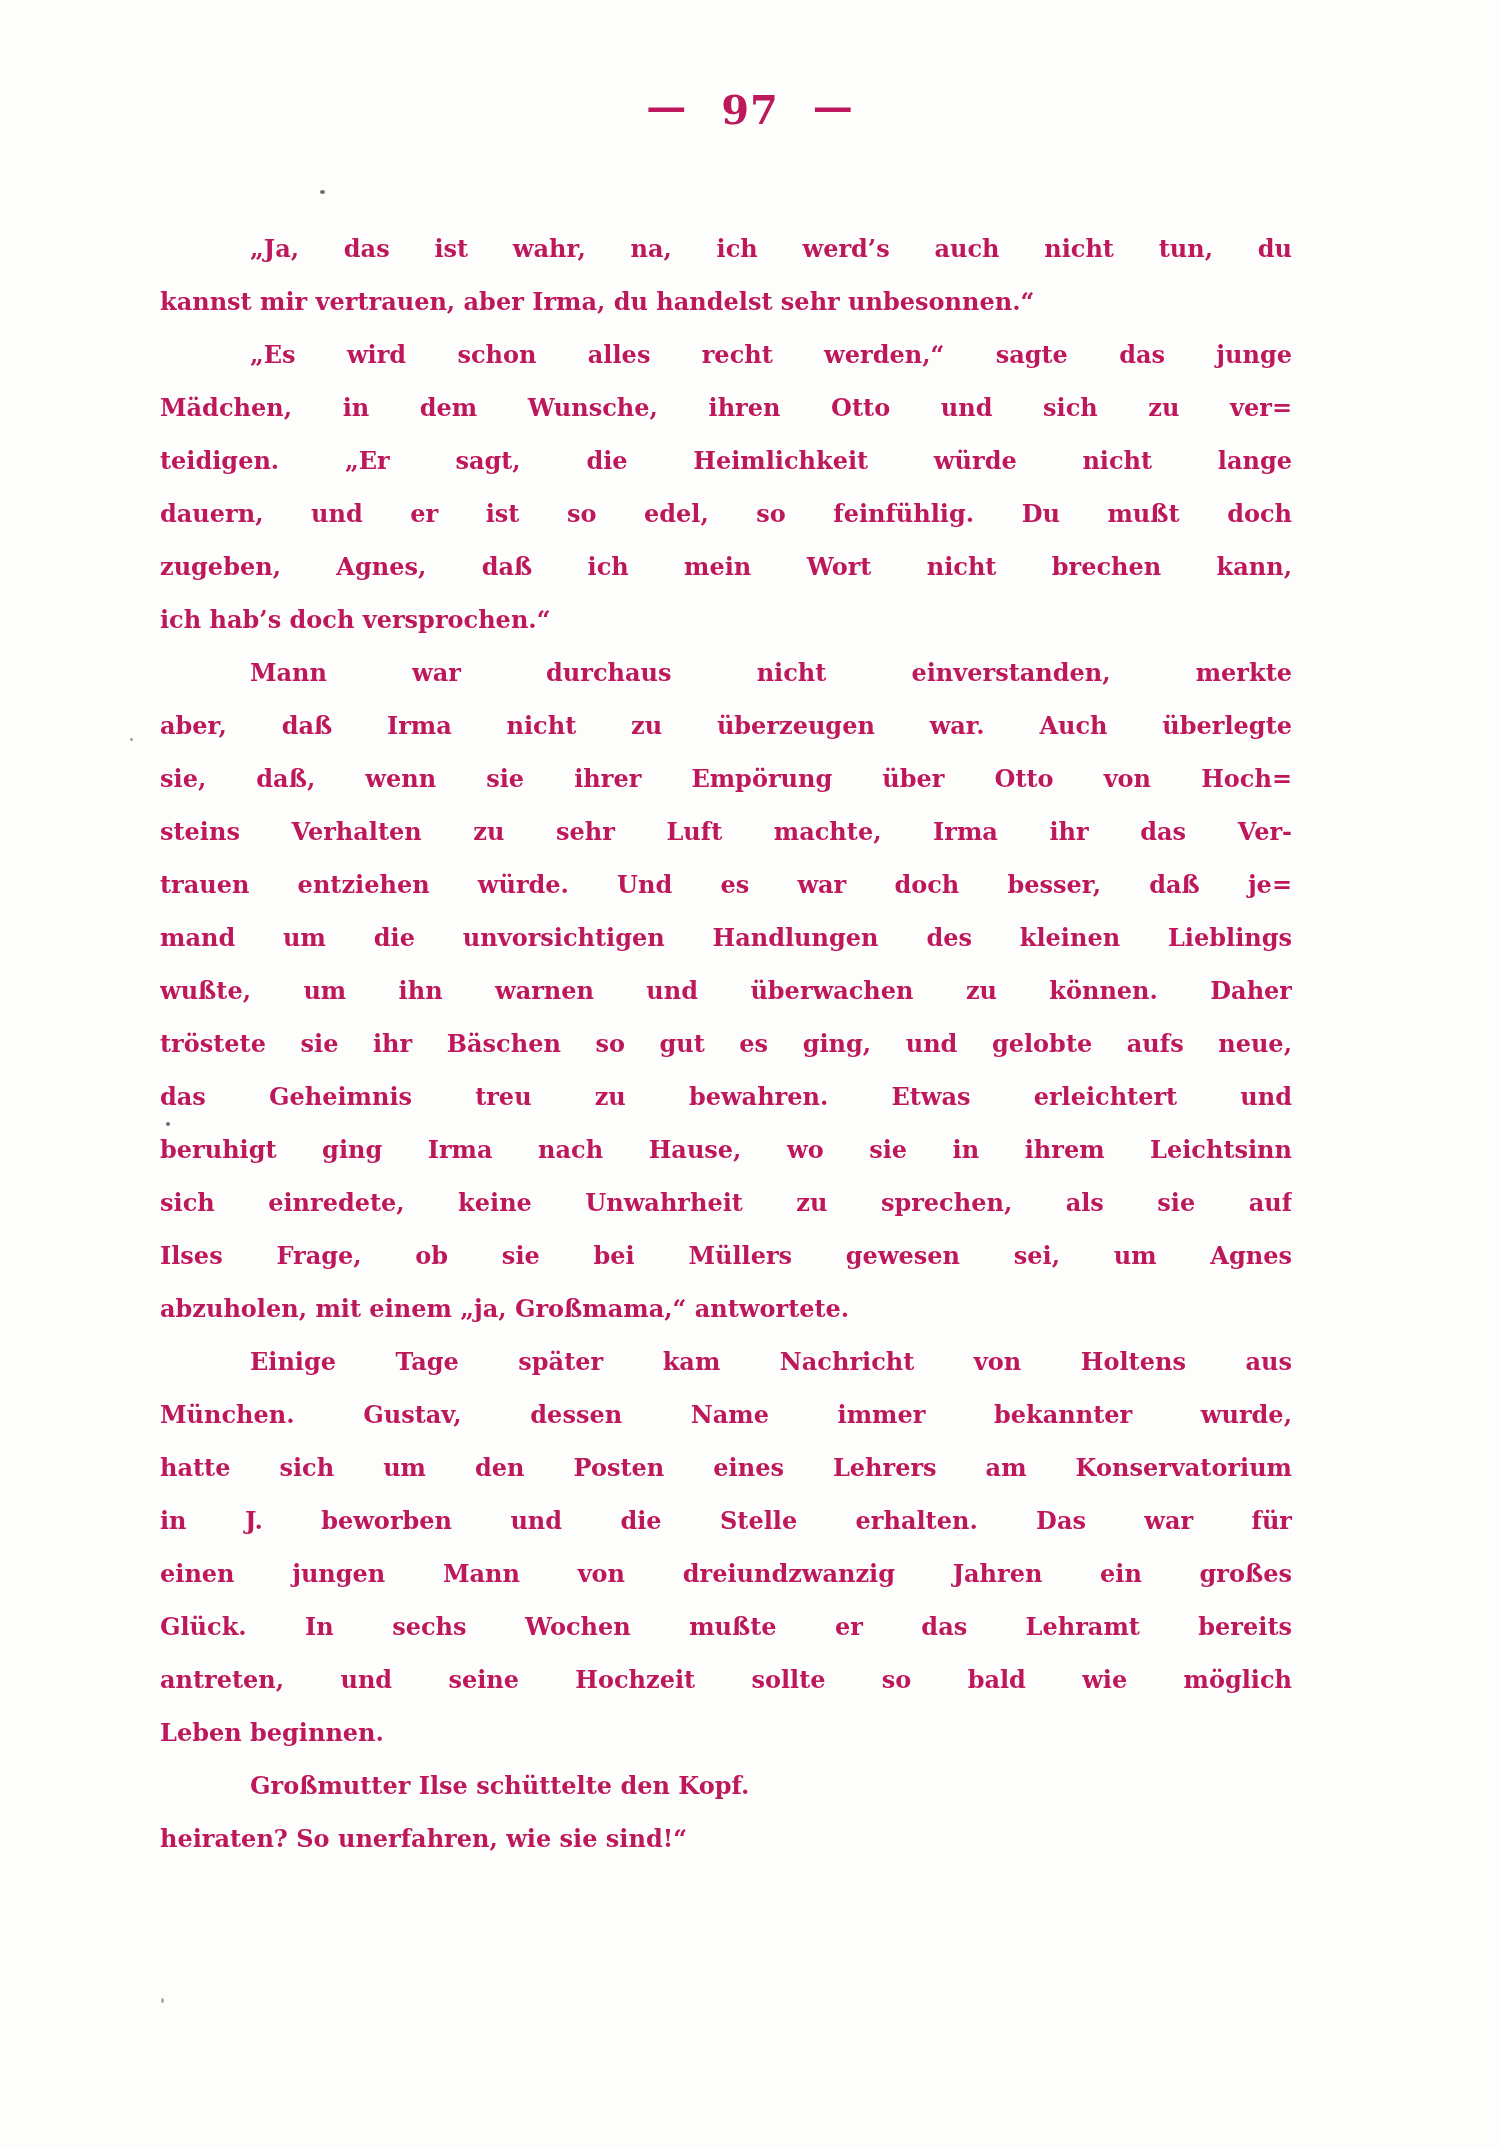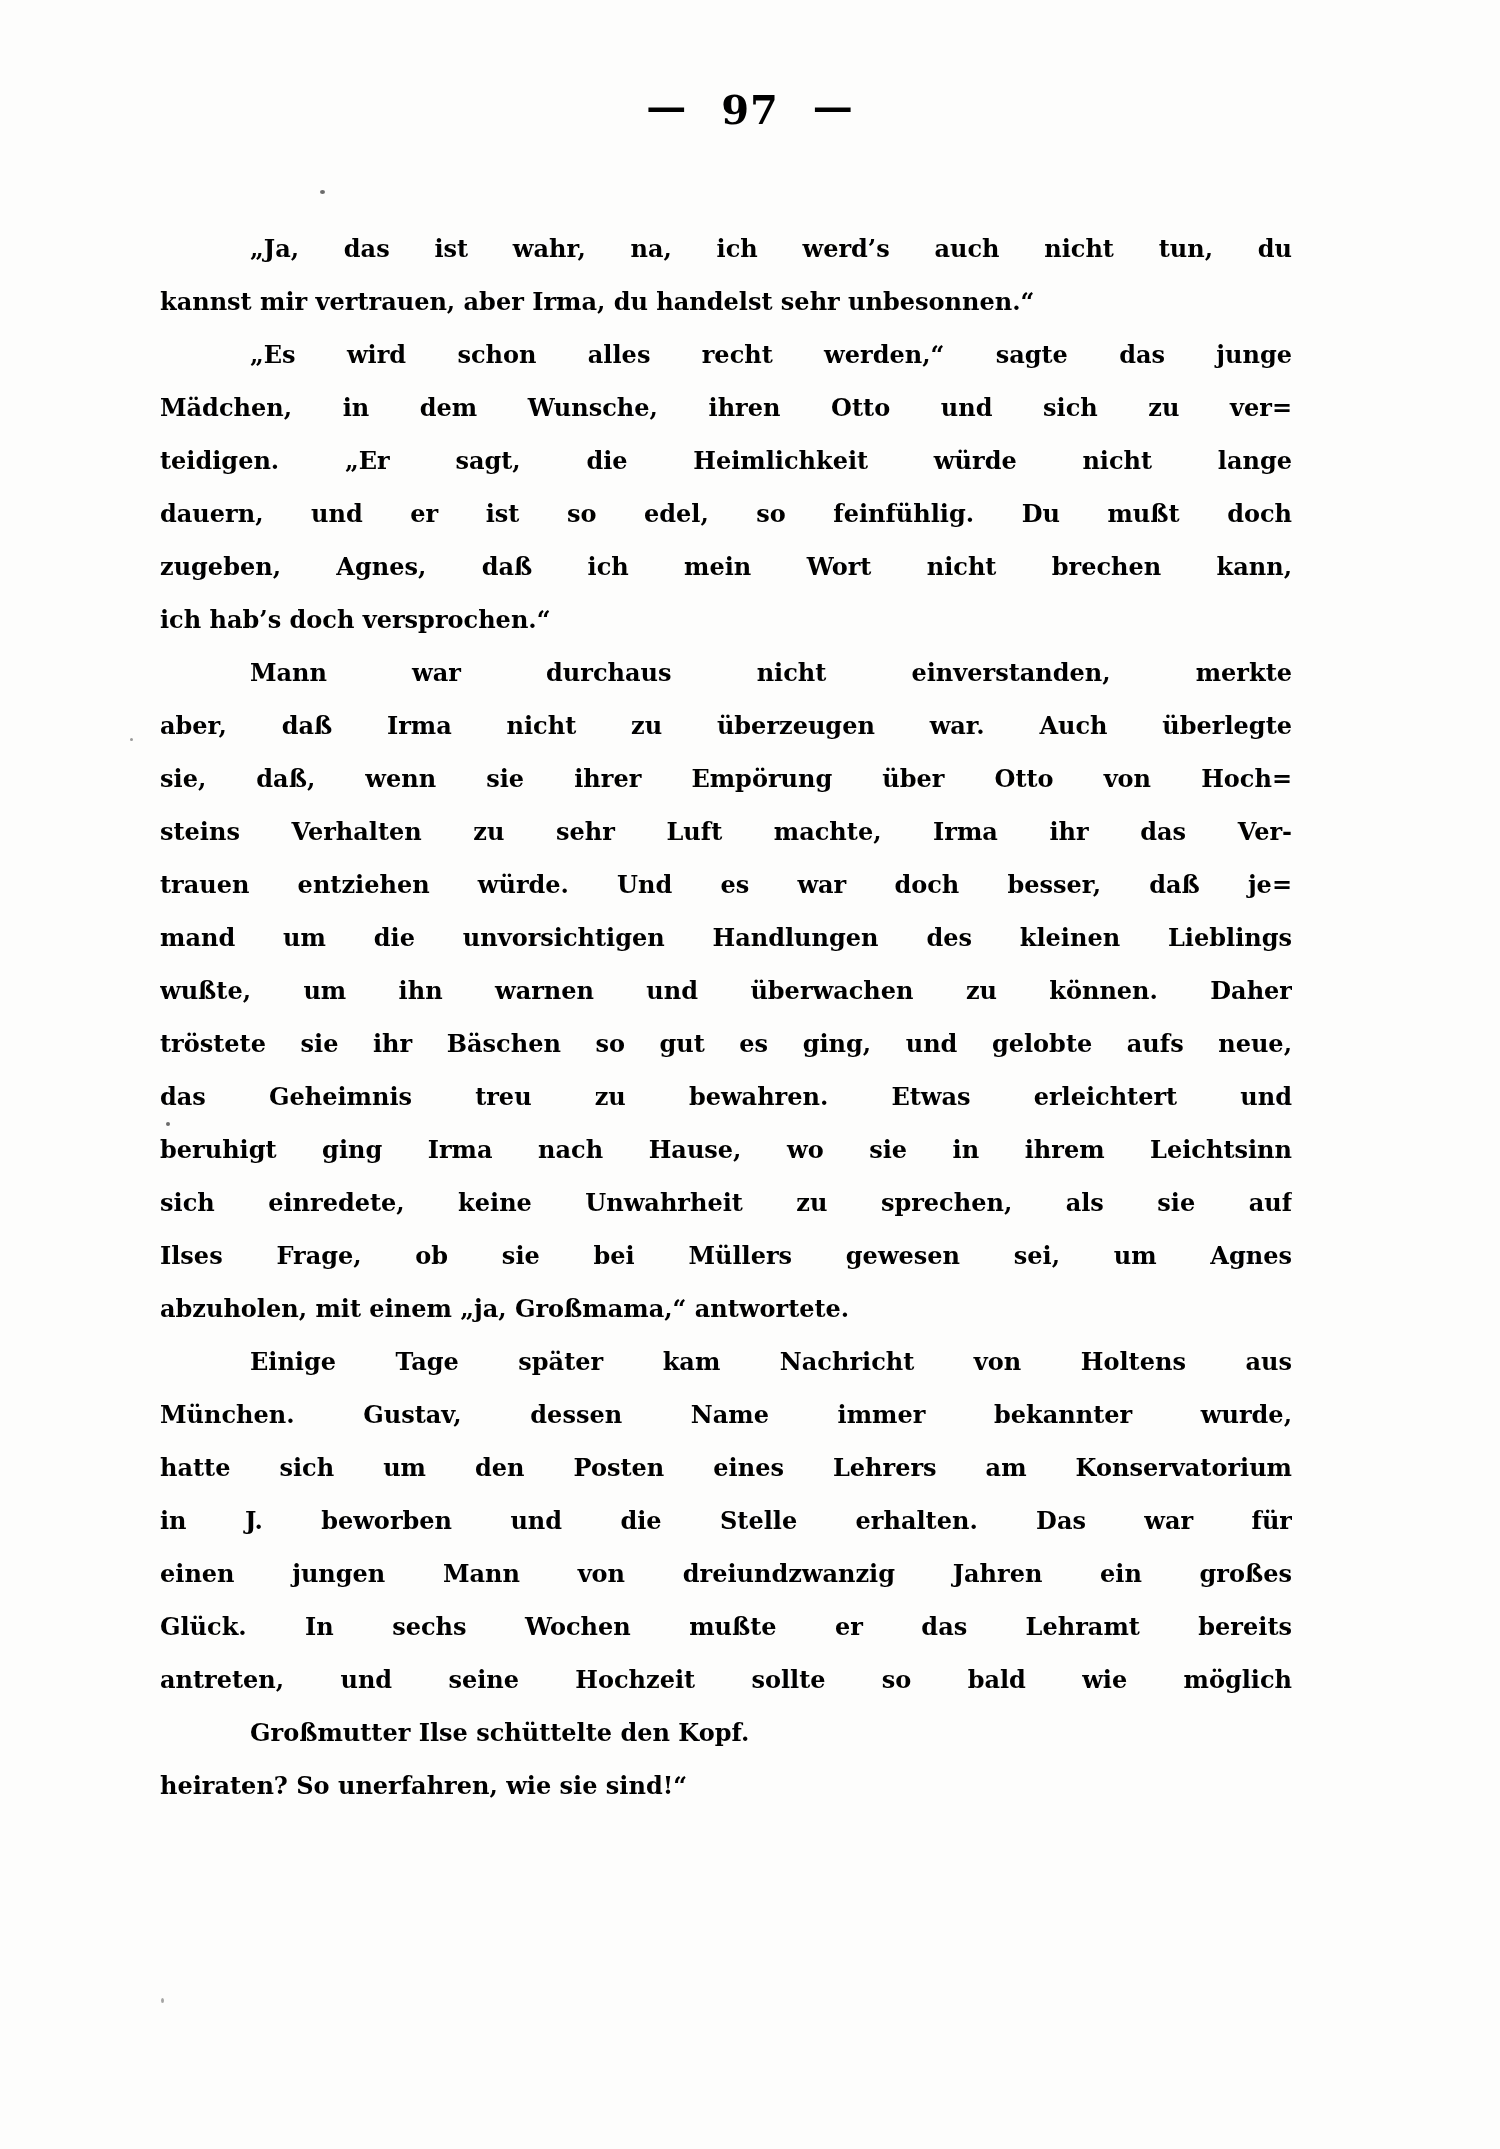--- a/index.html
+++ b/index.html
@@ -7,21 +7,21 @@
     padding: 0;
     background: #ffffff;
   }
   .page {
     position: relative;
     width: 1500px;
     height: 2149px;
     background: #fdfdfc;
     overflow: hidden;
     font-family: "DejaVu Serif", "Liberation Serif", serif;
-    color: #000000;
+    color: #be185d;
   }
   .page-head {
     position: absolute;
     top: 86px;
     left: 184px;
     width: 1132px;
     text-align: center;
     font-size: 40px;
     line-height: 48px;
     font-weight: 700;
@@ -99,20 +99,21 @@
       <div class="line">sich einredete, keine Unwahrheit zu sprechen, als sie auf</div>
       <div class="line">Ilses Frage, ob sie bei Müllers gewesen sei, um Agnes</div>
       <div class="line para-last">abzuholen, mit einem „ja, Großmama,“ antwortete.</div>
       <div class="line first">Einige Tage später kam Nachricht von Holtens aus</div>
       <div class="line">München. Gustav, dessen Name immer bekannter wurde,</div>
       <div class="line">hatte sich um den Posten eines Lehrers am Konservatorium</div>
       <div class="line">in J. beworben und die Stelle erhalten. Das war für</div>
       <div class="line">einen jungen Mann von dreiundzwanzig Jahren ein großes</div>
       <div class="line">Glück. In sechs Wochen mußte er das Lehramt bereits</div>
       <div class="line">antreten, und seine Hochzeit sollte so bald wie möglich</div>
+      <div class="line para-last">Leben beginnen.</div>
       <div class="line first para-last">Großmutter Ilse schüttelte den Kopf.</div>
       <div class="line para-last">heiraten? So unerfahren, wie sie sind!“</div>
     </div>
 
   <div class="speck s1"></div>
   <div class="speck s2"></div>
   <div class="speck s3"></div>
   <div class="speck s4"></div>
 
 </div>

